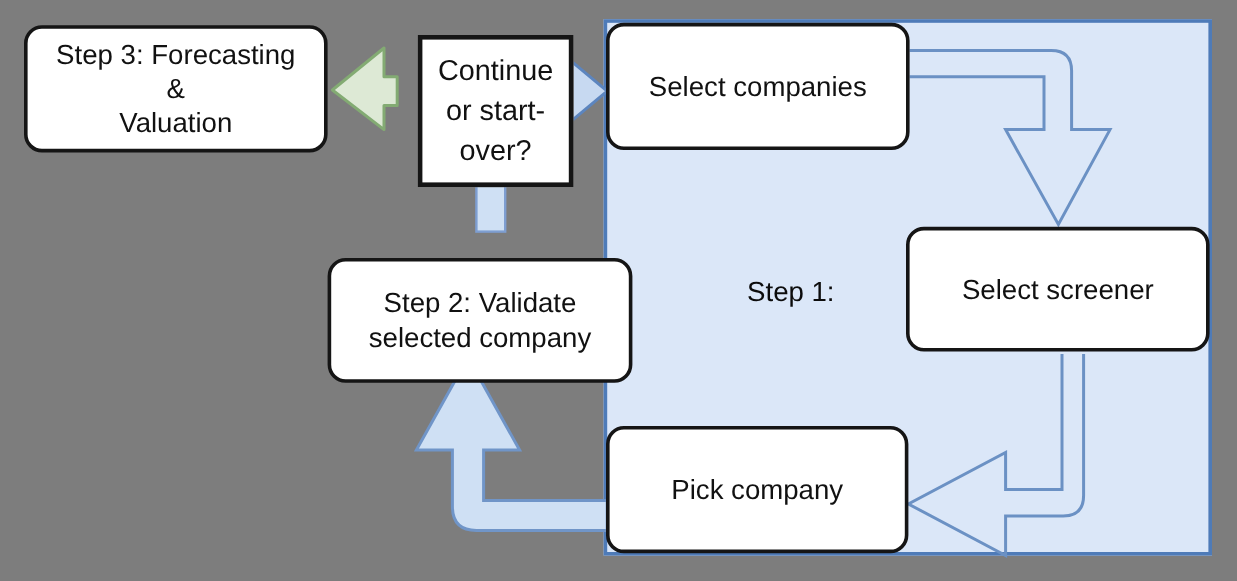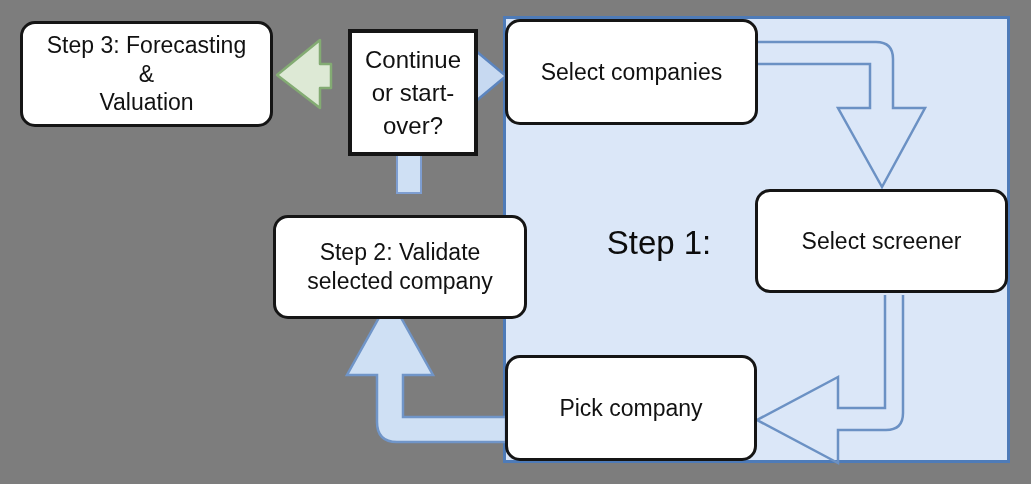--- a/index.html
+++ b/index.html
@@ -21,21 +21,21 @@
   .node-step3{left:20px;top:21px;width:253px;height:106px;}
   .node-decision{left:324px;top:29px;width:130px;height:127px;border-radius:0;border-width:4px;margin-left:24px;}
   .node-decision .node-label{font-size:24px;line-height:1.38;}
   .node-select{left:505px;top:19px;width:253px;height:106px;}
   .node-update{left:755px;top:189px;width:253px;height:104px;}
   .node-pick{left:505px;top:355px;width:252px;height:106px;}
   .node-step2{left:273px;top:189px;width:254px;height:104px;margin-top:26px;}
   .step1-label{
     position:absolute;left:584px;top:226px;width:150px;height:34px;
     display:flex;align-items:center;justify-content:center;
-    font-size:33px;color:#0c0c0c;
+    font-size:23px;color:#0c0c0c;
   }
   .hollow-arrow{fill:none;stroke:#6b91c4;stroke-width:2.5;}
   .filled-arrow{fill:#cfe0f4;stroke:#7095c8;stroke-width:2.5;}
   .connector-bar{fill:#cfe0f4;stroke:#7e9ed1;stroke-width:2;}
   .green-arrow{fill:#dde9d5;stroke:#83ab73;stroke-width:2.5;stroke-linejoin:round;}
   .blue-arrow{fill:#c7d9f1;stroke:#5c85bf;stroke-width:2.5;stroke-linejoin:round;}
 </style>
 </head>
 <body>
 

